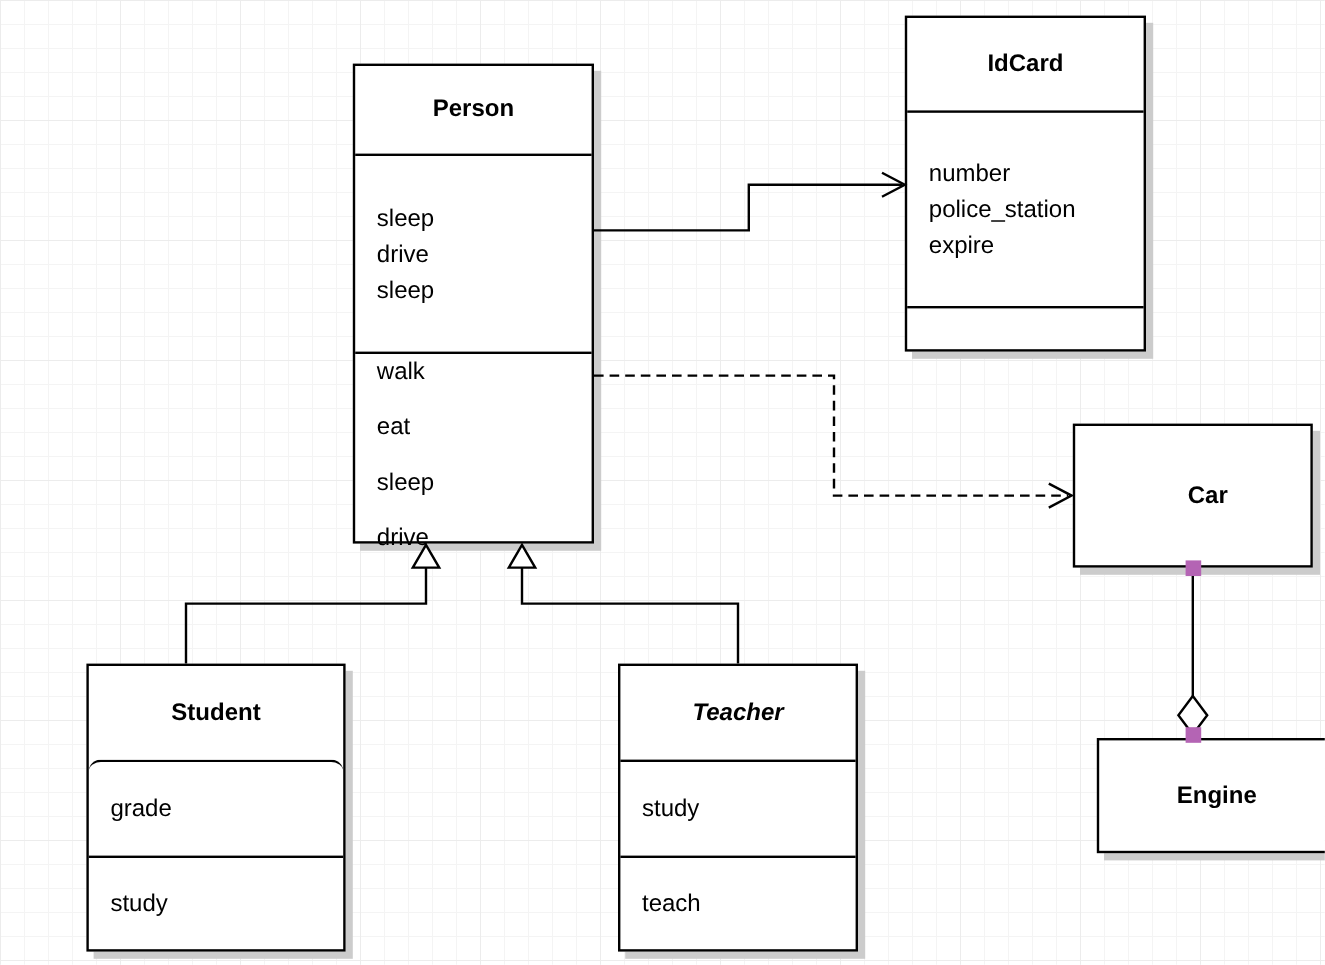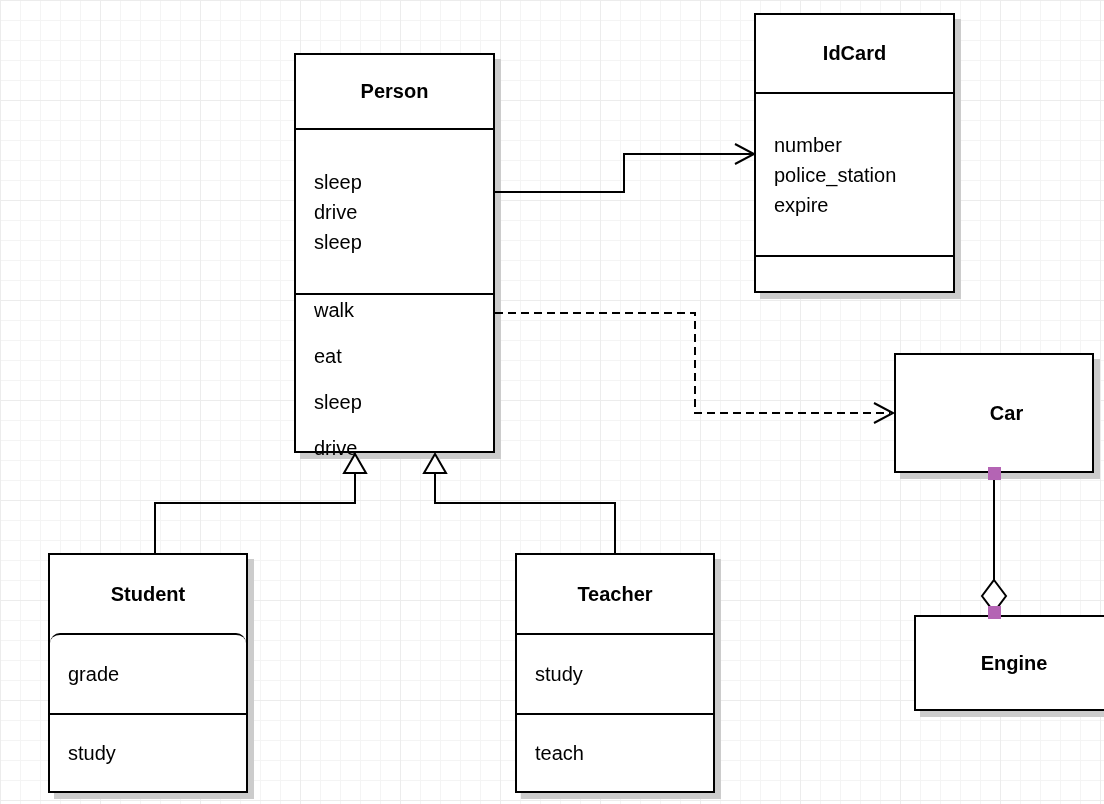--- a/index.html
+++ b/index.html
@@ -98,32 +98,32 @@
   </div>
 
   <div class="uml-class single-title" style="left:894px; top:353px; width:200px; height:120px;">
     <div class="uml-header" style="flex:1 1 auto;margin-left:25px;">Car</div>
   </div>
 
   <div class="uml-class single-title" style="left:894px; top:615px; width:200px; height:96px;margin-left:20px;">
     <div class="uml-header" style="flex:1 1 auto;">Engine</div>
   </div>
 
-  <div class="uml-class" style="left:48px; top:553px; width:200px; height:240px;">
+  <div class="uml-class" style="left:72px; top:553px; width:216px; height:240px;">
     <div class="uml-header" style="height:78px;">Student</div>
     <div class="uml-compartment" style="height:80px;border-radius:10px;">
       <div class="uml-member">grade</div>
     </div>
     <div class="uml-compartment grow">
       <div class="uml-member">study</div>
     </div>
   </div>
 
   <div class="uml-class" style="left:515px; top:553px; width:200px; height:240px;">
-    <div class="uml-header" style="height:78px;">Teacher</div>
+    <div class="uml-header" style="height:78px;font-style:italic;">Teacher</div>
     <div class="uml-compartment" style="height:80px;">
       <div class="uml-member">study</div>
     </div>
     <div class="uml-compartment grow">
       <div class="uml-member">teach</div>
     </div>
   </div>
 
   <svg class="connectors" width="1104" height="804" viewBox="0 0 1104 804">
 

